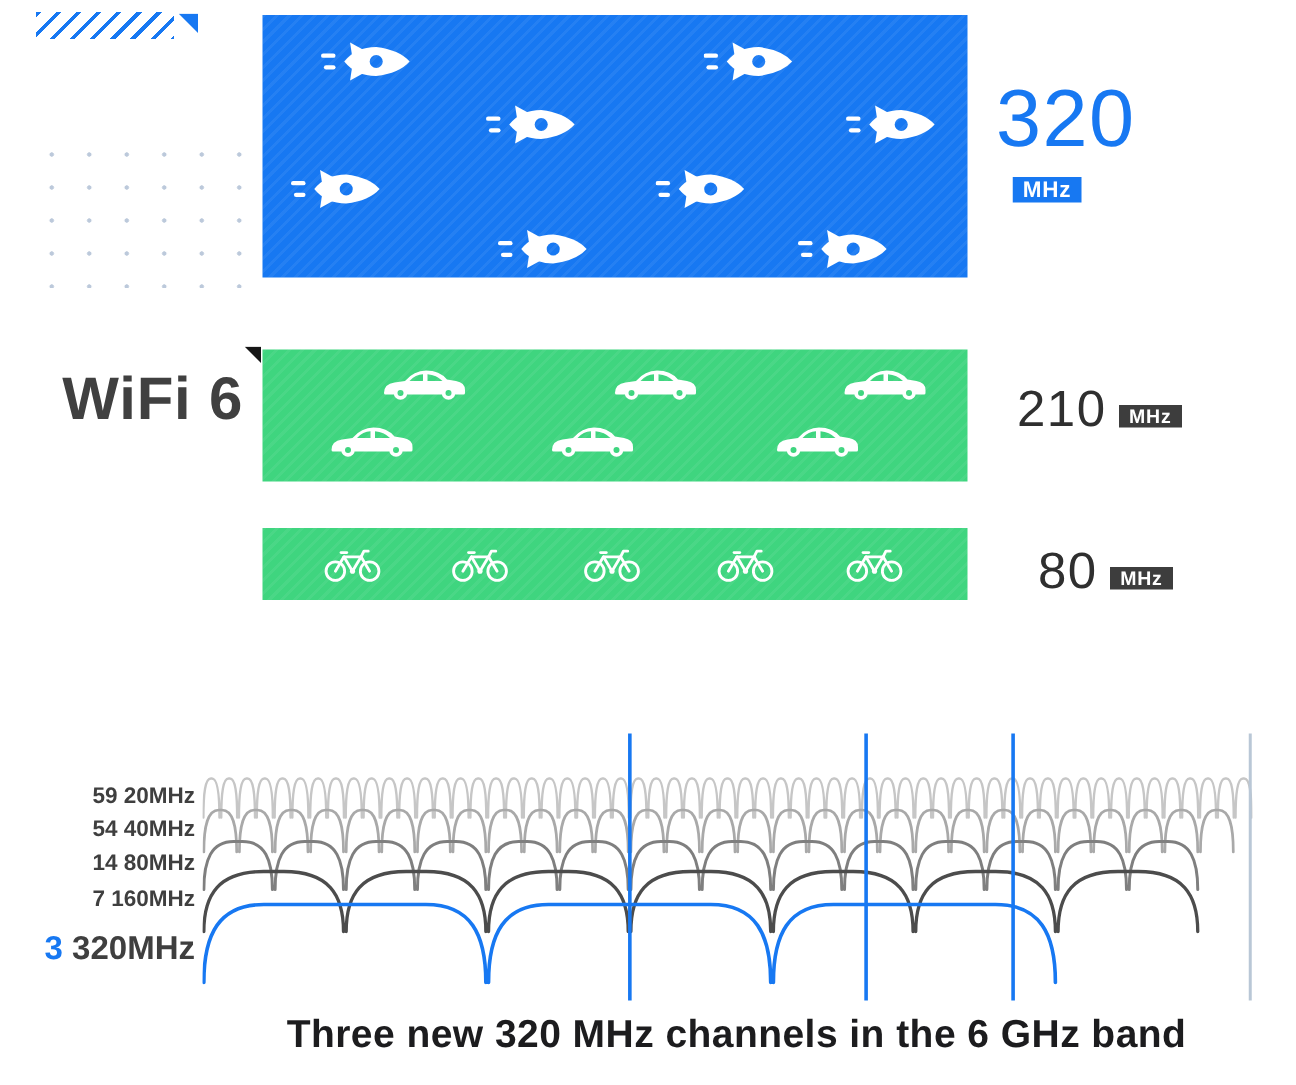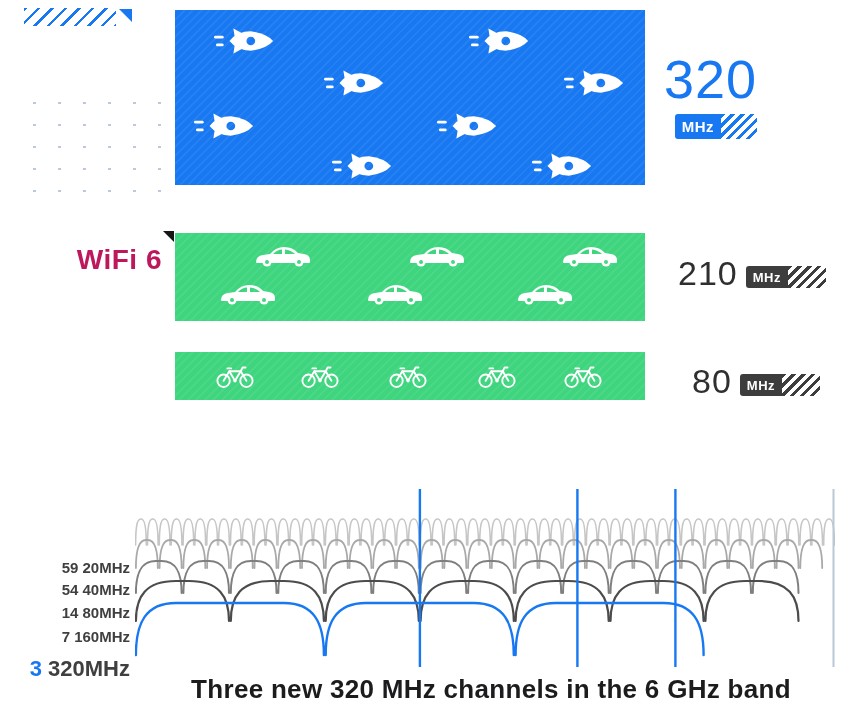--- a/index.html
+++ b/index.html
@@ -13,21 +13,21 @@
   .tri-blue { left:119px; top:9px; background:#1778f2; }
   .tri-dark { left:163px; top:231px; width:11px; height:11px; background:#161616; }
   .dot-grid { position:absolute; left:22px; top:92px; width:140px; height:100px;
     background-image:radial-gradient(#bcc9db 1.5px, transparent 1.7px);
     background-size:25px 22px; }
 
   
   .gen-label { position:absolute; left:14px; width:148px; text-align:right;
     font-weight:600; letter-spacing:.5px; }
   .gen-wifi7 { top:32px; font-size:40px; color:#1778f2; text-align:left; padding-left:6px; }
-  .gen-wifi6 { top:244px; font-size:28px; color:#be185d; }
+  .gen-wifi6 { top:244px; font-size:40px; color:#404040; }
   .gen-wifi5 { top:356px; font-size:36px; color:#141414; }
 
   
   .band { position:absolute; left:175px; width:470px; }
   .band::after { content:""; position:absolute; inset:0;
     background:repeating-linear-gradient(135deg, rgba(255,255,255,0.06) 0 2px, transparent 2px 6px); }
   .band-wifi7 { top:10px; height:175px; background:#1778f2; --band-bg:#1778f2; }
   .band-wifi6 { top:233px; height:88px; background:#3fd57f; --band-bg:#3fd57f; }
   .band-wifi5 { top:352px; height:48px; background:#3fd57f; --band-bg:#3fd57f; }
   .vehicle { position:absolute; }
@@ -36,32 +36,32 @@
   .bike { width:40px; height:28px; }
 
   
   .value-group { position:absolute; display:flex; align-items:flex-end; gap:8px; }
   .vg-320 { left:664px; top:52px;flex-direction:column; }
   .vg-160 { left:678px; top:256px; }
   .vg-80  { left:692px; top:364px; }
   .big-num { line-height:1; font-weight:500; letter-spacing:1px; }
   .num-blue { font-size:54px; color:#1778f2; }
   .num-dark { font-size:34px; color:#2f2f2f; }
-  .badge { display:flex; border-radius:3px; overflow:hidden; }
+  .badge { display:flex; border-radius:3px; overflow:hidden;align-items:center; }
   .badge .solid { color:#fff; font-weight:700; letter-spacing:.5px; display:flex; align-items:center; padding:0 7px; }
   .badge-blue { height:25px; margin-bottom:5px; }
   .badge-blue .solid { background:#1778f2; font-size:15px; }
   .badge-blue .hatch { width:36px; background:repeating-linear-gradient(135deg, #1778f2 0 3px, #fff 3px 7px); }
   .badge-dark { height:22px; margin-bottom:2px; }
   .badge-dark .solid { background:#3d3d3d; font-size:13px; }
   .badge-dark .hatch { width:38px; background:repeating-linear-gradient(135deg, #3d3d3d 0 3px, #fff 3px 7px); }
 
   
   .chart-row-labels { position:absolute; left:16px; top:487px; width:114px; height:185px; }
-  .crow { position:absolute; right:0; white-space:nowrap; font-size:15px; font-weight:600; color:#3f3f3f;margin-top:37px; }
+  .crow { position:absolute; right:0; white-space:nowrap; font-size:15px; font-weight:600; color:#3f3f3f; }
   .crow.highlight { font-size:22px; }
   .chart-svg { position:absolute; left:135px; top:487px; }
   .caption { position:absolute; left:91px; top:674px; width:800px; text-align:center;
     font-size:26px; font-weight:600; color:#1c1c1e; letter-spacing:.3px; }
 </style>
 </head>
 <body>
 
 <svg width="0" height="0" style="position:absolute" aria-hidden="true">
   <defs>

